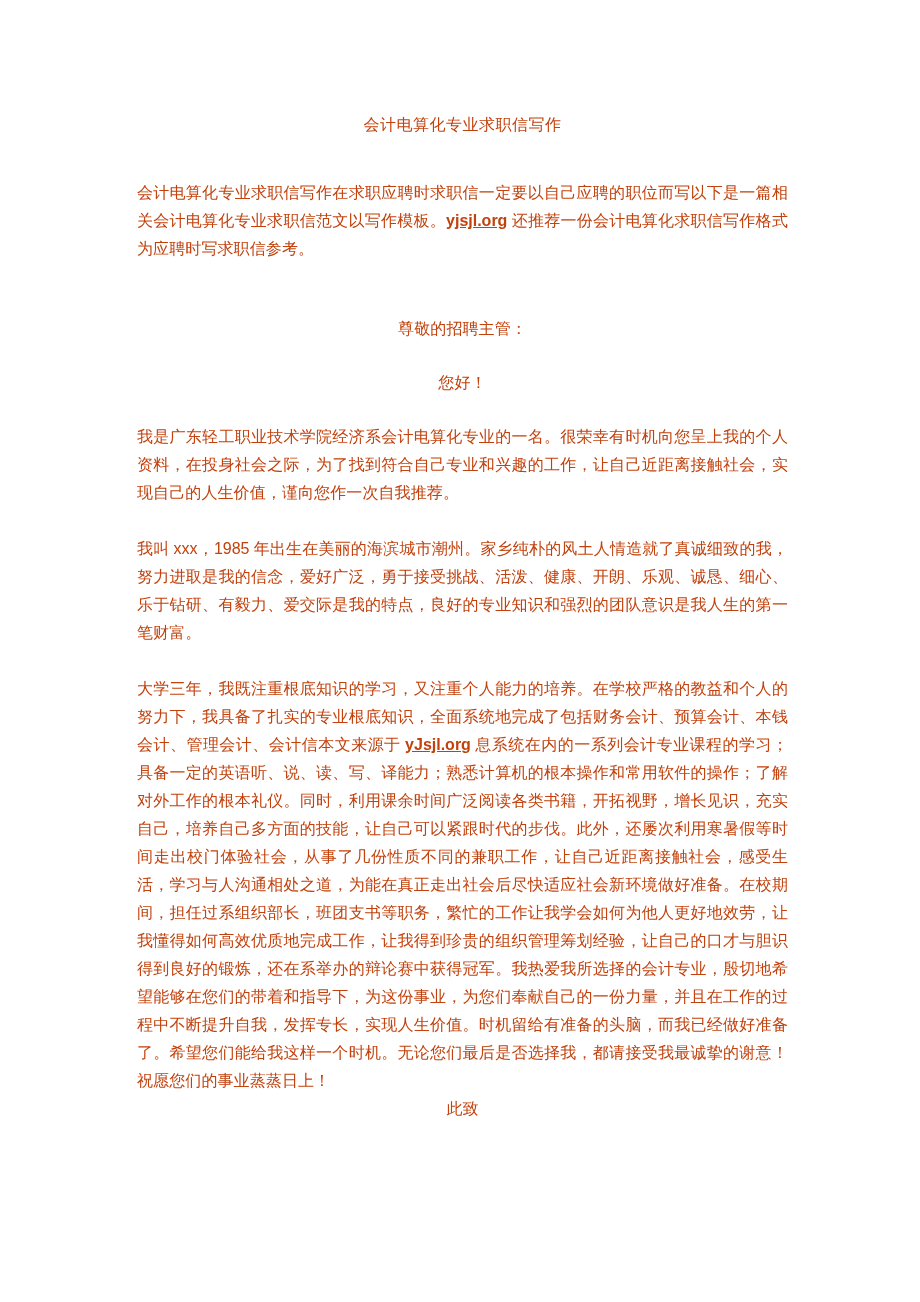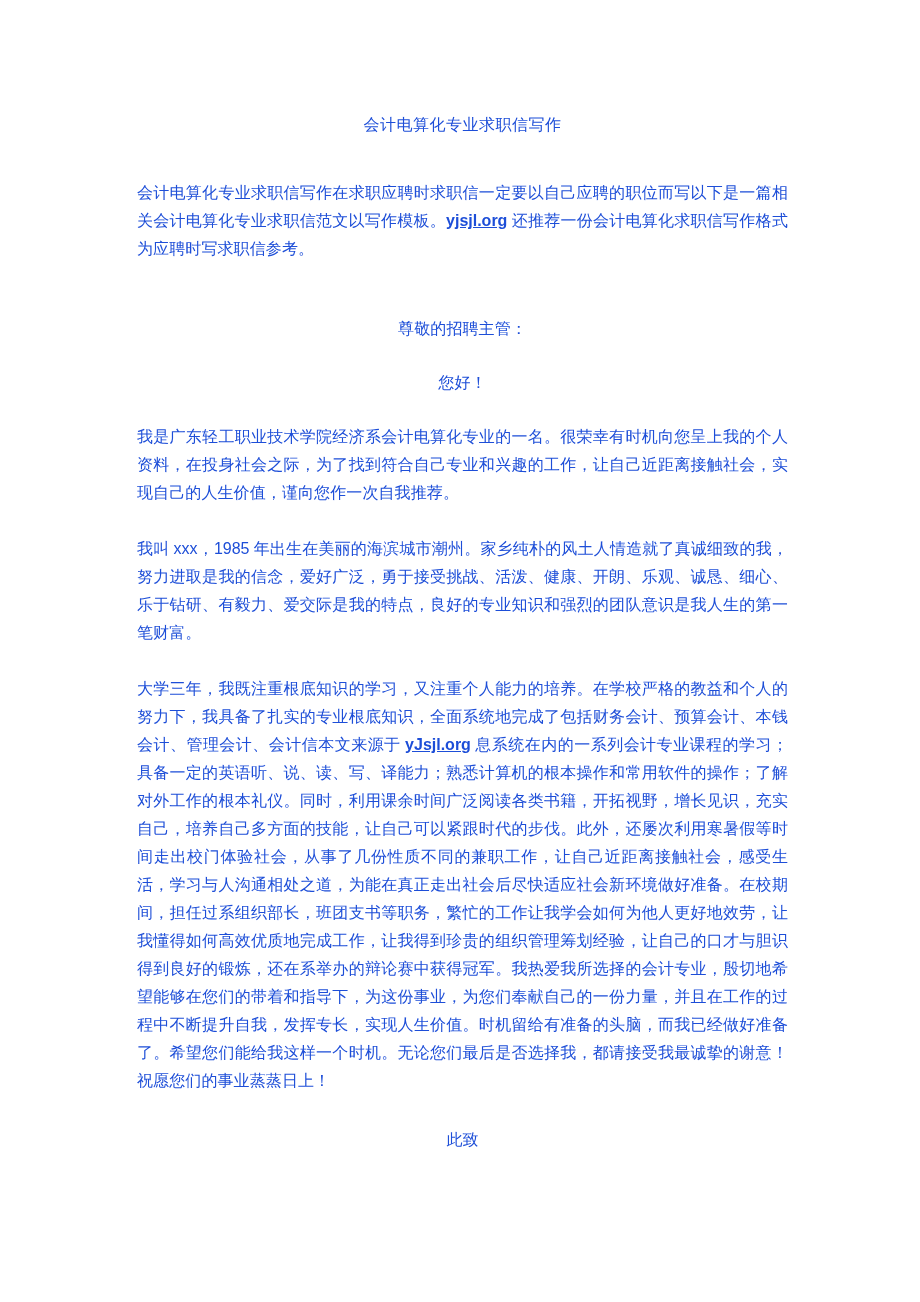--- a/index.html
+++ b/index.html
@@ -4,21 +4,21 @@
 <style>
   * { margin: 0; padding: 0; box-sizing: border-box; }
   html, body { background: #ffffff; }
   .page {
     position: relative;
     width: 920px;
     height: 1302px;
     background: #ffffff;
     overflow: hidden;
     font-family: "Liberation Serif", "DejaVu Serif", serif;
-    color: #1d4ed8;
+    color: #c2410c;
   }
   .content {
     position: absolute;
     left: 137px;
     top: 111px;
     width: 651px;
   }
   .title {
     font-size: 16px;
     font-weight: 400;
@@ -34,21 +34,21 @@
     letter-spacing: 0.1px;
     word-break: break-all;
   }
   .para.left { text-align: center; }
   .intro      { margin-top: 40px; }
   .salutation { margin-top: 52px; }
   .greeting   { margin-top: 26px; }
   .self-intro { margin-top: 26px; }
   .background { margin-top: 28px; }
   .main       { margin-top: 28px; }
-  .closing    { margin-top: 31px; }
+  .closing    { }
   .closing2   { margin-top: 0; }
   .seg-site {
     font-family: "Liberation Sans", "DejaVu Sans", sans-serif;
     font-weight: 700;
     letter-spacing: 0;
     text-decoration: underline;
   }
   .seg-latin {
     font-family: "Liberation Sans", "DejaVu Sans", sans-serif;
     font-weight: 400;

